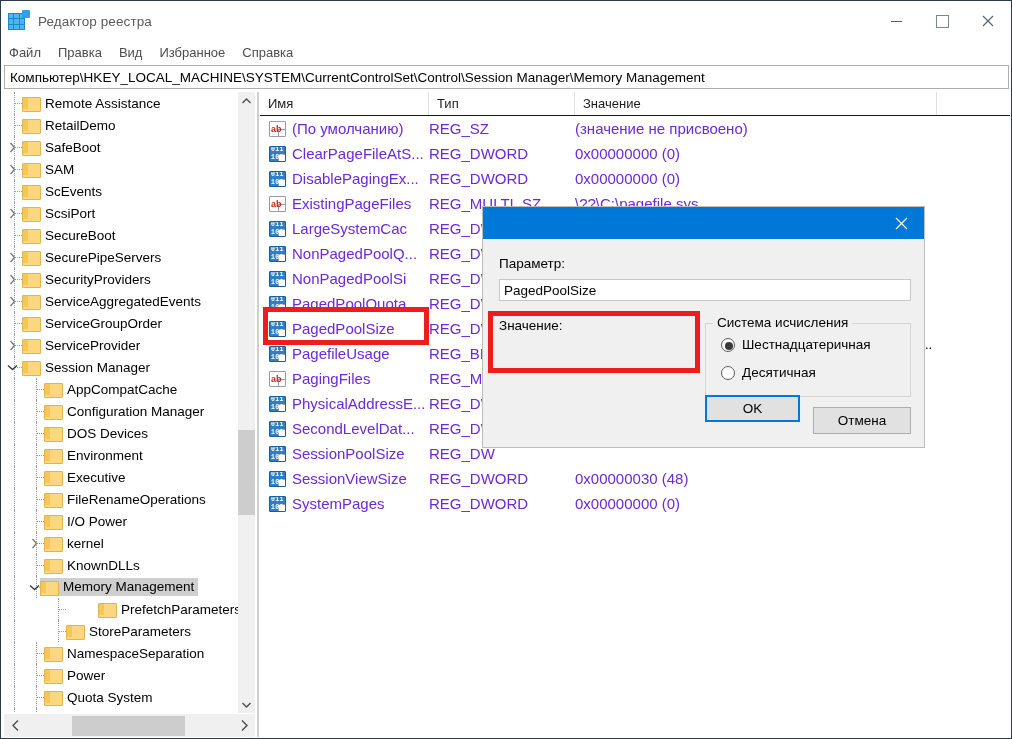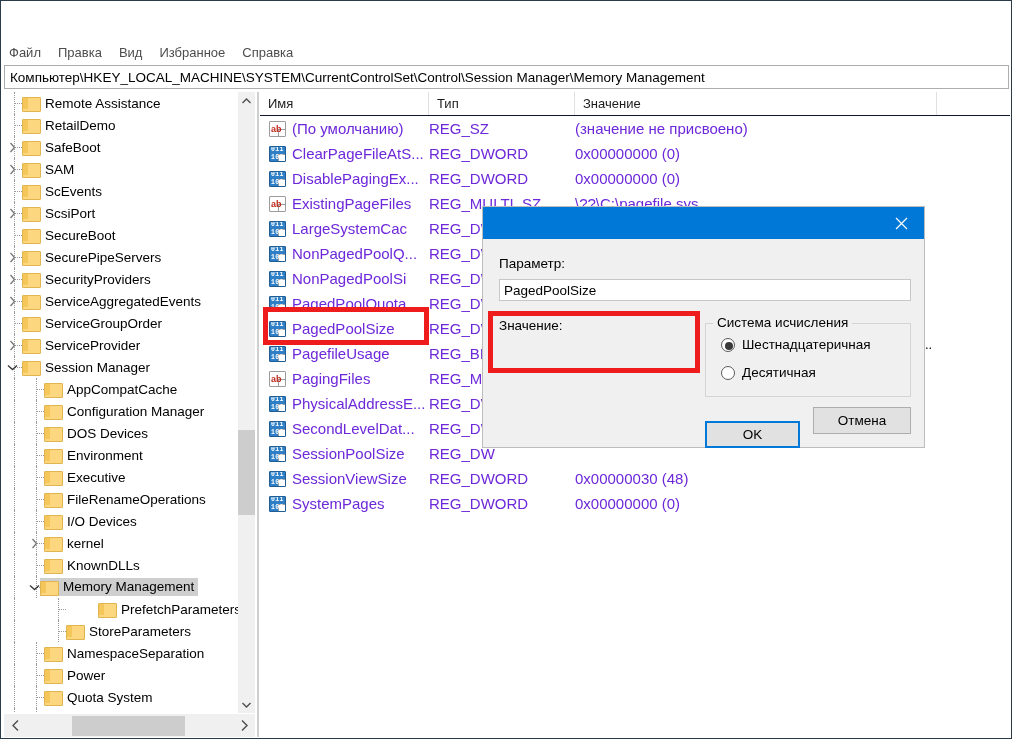--- a/index.html
+++ b/index.html
@@ -332,34 +332,60 @@
     content:""; position: absolute; left: 3px; top: 3px;
     width: 8px; height: 8px; border-radius: 50%; background: #3a3a3a;
   }
   .btn {
     position: absolute; height: 27px;
     background: #e1e1e1; border: 1px solid #adadad;
     font-size: 13.5px; color: #000;
     display: flex; align-items: center; justify-content: center;
   }
   .btn.primary { background: #e1e1e1; border: 2px solid #0078d7; }
-  #btn-ok { left: 222px; top: 182px; width: 95px; }
+  #btn-ok { left: 222px; top: 156px; width: 95px; }
   #btn-cancel { left: 330px; top: 168px; width: 98px; }
 
   .ellipsis-right {
     position: absolute; left: 924px; top: 336px;
     font-size: 13px; color: #000;
     z-index: 5;
   }
 </style>
 </head>
 <body>
 
 <div id="app">
 
+  <div class="titlebar">
+    <div class="app-icon">
+      <div class="grid">
+          <i></i>
+          <i></i>
+          <i></i>
+          <i></i>
+          <i></i>
+          <i></i>
+          <i></i>
+          <i></i>
+          <i></i>
+        </div>
+      <div class="spark"></div>
+    </div>
+    <div class="title-text">Редактор реестра</div>
+    <div class="wincontrols">
+      <div class="wc-min"></div>
+      <div class="wc-max"></div>
+      <div class="wc-close">
+        <svg width="12" height="12" viewBox="0 0 12 12">
+          <path d="M1 1 L11 11 M11 1 L1 11" stroke="#55606b" stroke-width="1.1" fill="none"></path>
+        </svg>
+      </div>
+    </div>
+  </div>
 
   <div class="menubar">
     <span>Файл</span>
     <span>Правка</span>
     <span>Вид</span>
     <span>Избранное</span>
     <span>Справка</span>
   </div>
 
   <div class="addressbar">
@@ -597,21 +623,21 @@
           </div>
         </div>
         <div class="tnode">
           <div class="dots" style="left:10px;"></div>
           <div class="dots" style="left:32px;"></div>
           <div class="dash" style="left:32px;width:8px;"></div>
           <div style="width:40px;flex:0 0 40px;height:22px;position:relative;"></div>
           <div class="chev" style="position:absolute;left:22px;"></div>
           <div class="label-box" style="display:flex;align-items:center;">
             <span class="folder"></span>
-            <span>I/O Devices</span>
+            <span>I/O Power</span>
           </div>
         </div>
         <div class="tnode">
           <div class="dots" style="left:10px;"></div>
           <div class="dots" style="left:32px;"></div>
           <div class="dash" style="left:32px;width:8px;"></div>
           <div style="width:40px;flex:0 0 40px;height:22px;position:relative;"></div>
           <div class="chev" style="position:absolute;left:22px;">
             <svg width="7" height="11" viewBox="0 0 7 11">
               <path d="M1.5 1 L5.5 5.5 L1.5 10" stroke="#767676" stroke-width="1.3" fill="none"></path>

